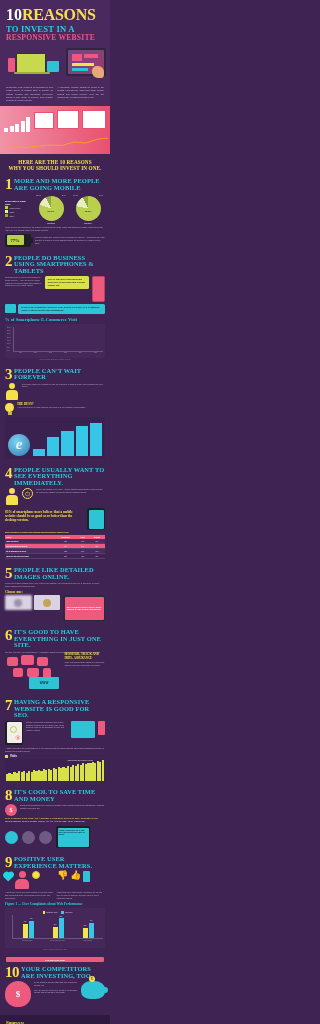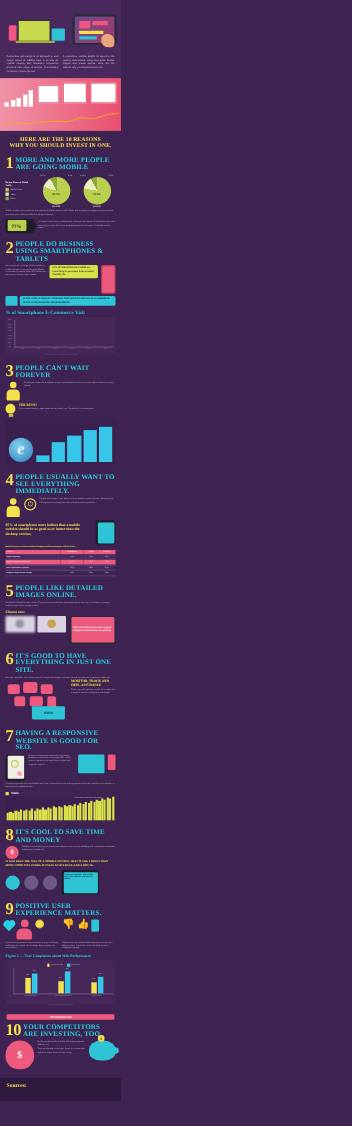--- a/index.html
+++ b/index.html
@@ -219,20 +219,25 @@
   
   .sources { background:#2e1a3e; padding:5px 6px 8px; margin-top:4px; }
   .sources h4 { font-family:"Liberation Serif",serif; font-weight:bold; color:#f5e14b; font-size:5px; margin-bottom:3px; }
 </style>
 </head>
 <body>
 
 <div class="page">
 
   <div class="header">
+    <div>
+      <span class="h-10">10</span><span class="h-reasons">REASONS</span>
+      <div class="h-l2">TO INVEST IN A</div>
+      <div class="h-l3">RESPONSIVE WEBSITE</div>
+    </div>
 
     <div class="devices">
       <div class="dev d-phone"></div>
       <div class="dev d-laptop"></div>
       <div class="dev d-tabS"></div>
       <div class="dev d-tablet">
         <div class="tab-screen">
           <div class="tab-blk" style="left:4px;top:4px;width:10px;height:7px;"></div>
           <div class="tab-blk" style="left:16px;top:4px;width:14px;height:4px;"></div>
           <div class="tab-blk" style="left:4px;top:13px;width:22px;height:3px;background:#f5e14b;"></div>

